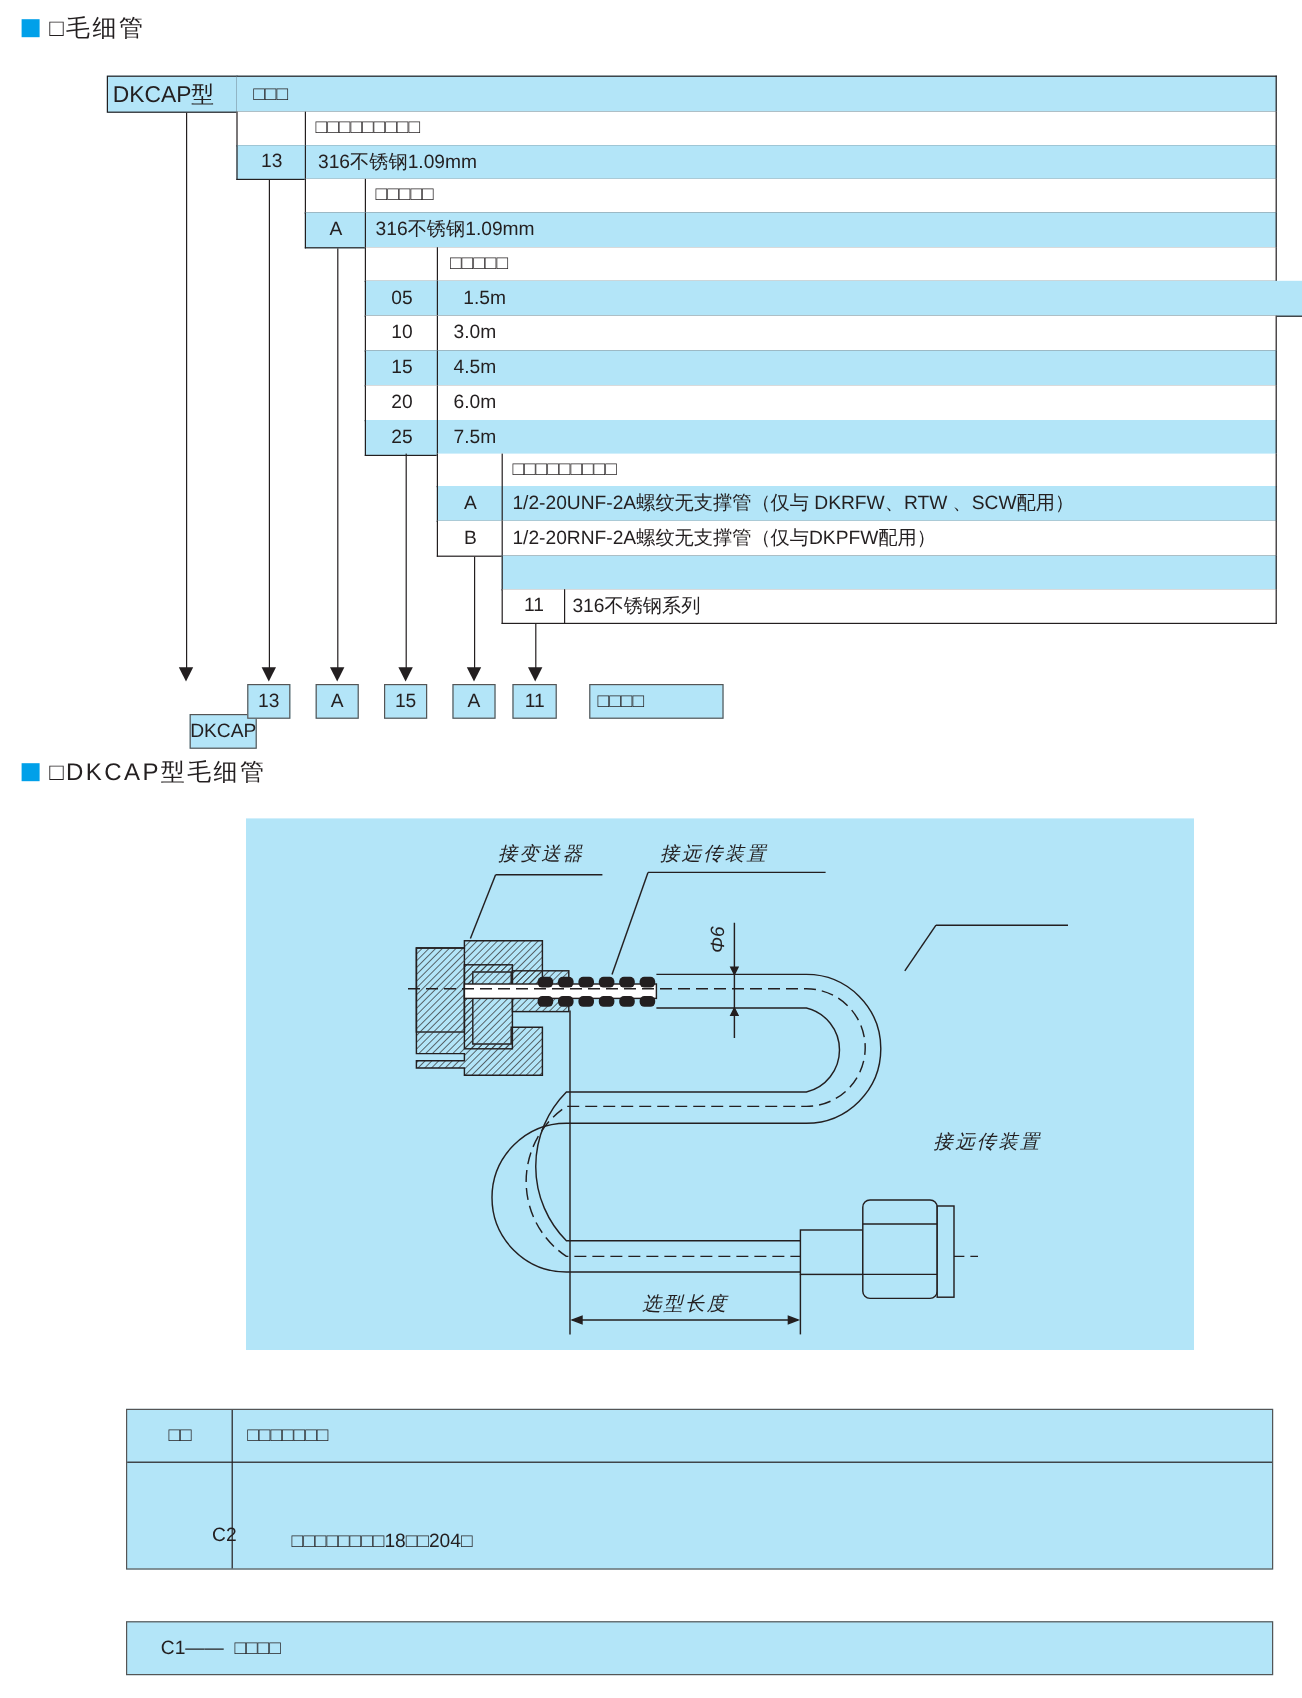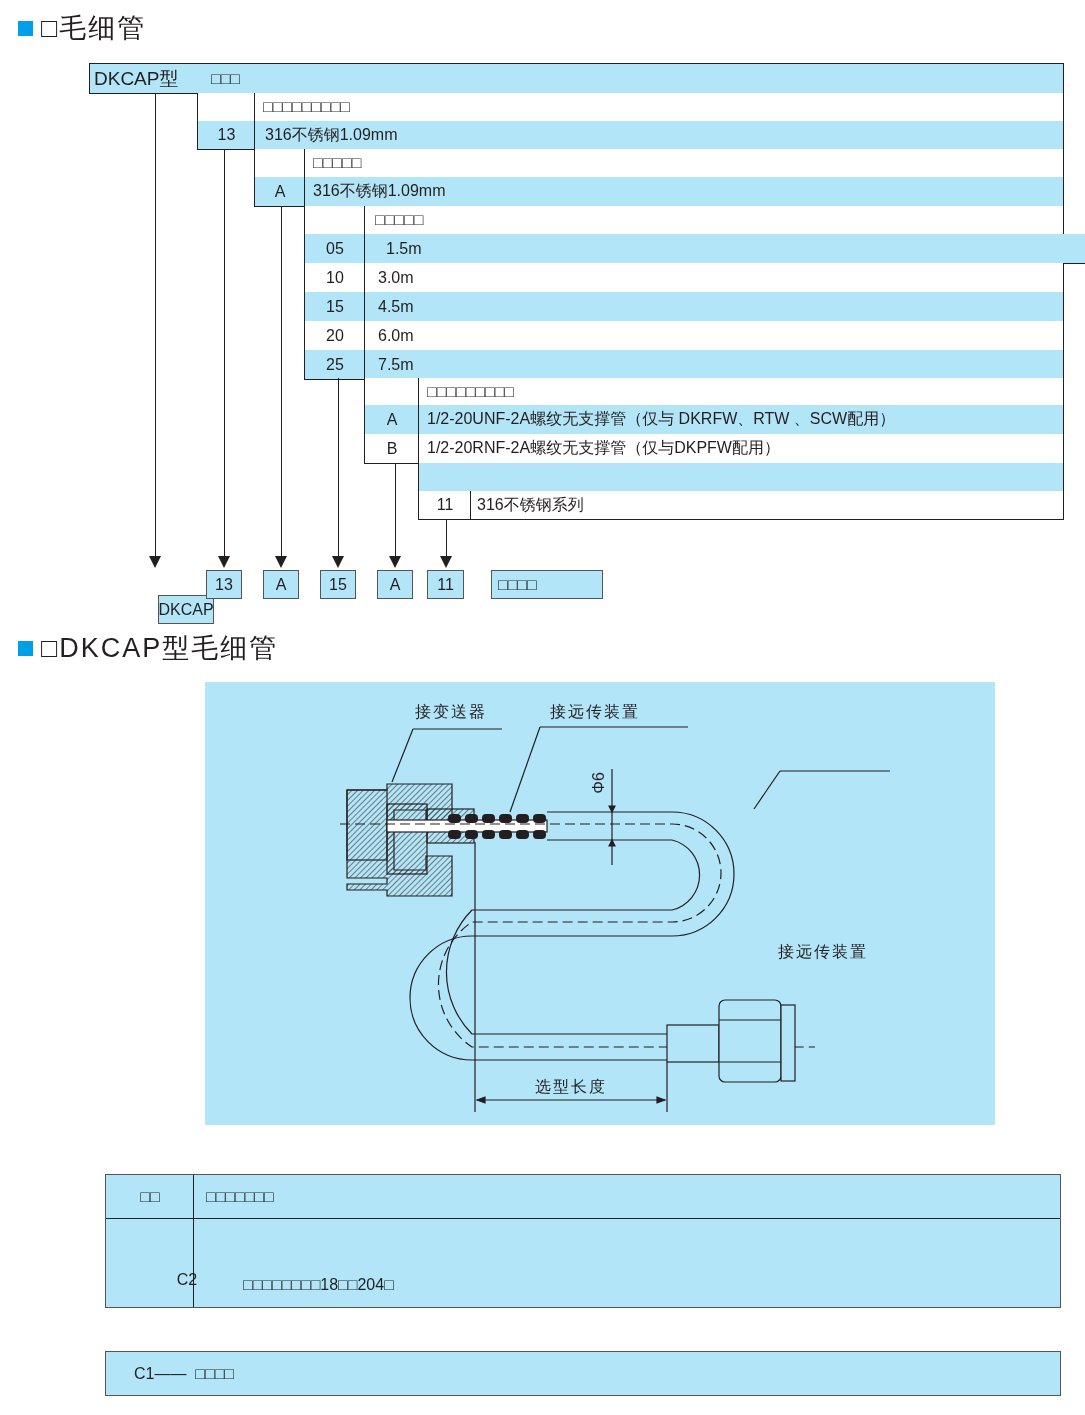--- a/index.html
+++ b/index.html
@@ -1,29 +1,29 @@
 <!DOCTYPE html>
 <html><head>
 <meta charset="utf-8">
 <style>
   html, body { margin: 0; padding: 0; background: #ffffff; }
   body { width: 1085px; height: 1415px; position: relative; overflow: hidden;
          font-family: "Liberation Sans", "DejaVu Sans", sans-serif; color: #231f20; }
   .abs { position: absolute; box-sizing: border-box; }
-  .sec-title { font-size: 27px; letter-spacing: 2px; display: flex; align-items: center; }
+  .sec-title { font-size: 20px; letter-spacing: 2px; display: flex; align-items: center; }
   .sec-title .sq { width: 15px; height: 15px; background: #00a0e9; margin-right: 8px; }
   .cell { position: absolute; box-sizing: border-box; font-size: 16px; display: flex; align-items: center; white-space: nowrap; }
   .blue { background: #b3e5f8; }
   .white { background: #ffffff; }
   .vline { position: absolute; width: 1px; background: #231f20; }
   .arrow { position: absolute; width: 0; height: 0; border-left: 6px solid transparent; border-right: 6px solid transparent; border-top: 12px solid #231f20; }
   .box { position: absolute; box-sizing: border-box; border: 1px solid #555; background: #b3e5f8; font-size: 16px; display: flex; align-items: center; justify-content: center; }
   .tbl { position: absolute; box-sizing: border-box; border: 1px solid #555; background: #b3e5f8; }
   .tbl .row { position: absolute; left: 0; right: 0; box-sizing: border-box; display: flex; align-items: center; font-size: 16px; }
-  .diagram { position: absolute; left: 205px; top: 682px; width: 790px; height: 443px; background: #b3e5f8; }
+  .diagram { position: absolute; left: 205px; top: 682px; width: 790px; height: 443px; background: #b3e5f8; font-style: italic; }
   .dlabel { position: absolute; font-size: 16px; letter-spacing: 2px; white-space: nowrap; }
 </style>
 </head>
 <body>
 
 <div class="abs sec-title" style="left:18px;top:10px;">
   <span class="sq"></span>
   <span>□毛细管</span>
 </div>
 

